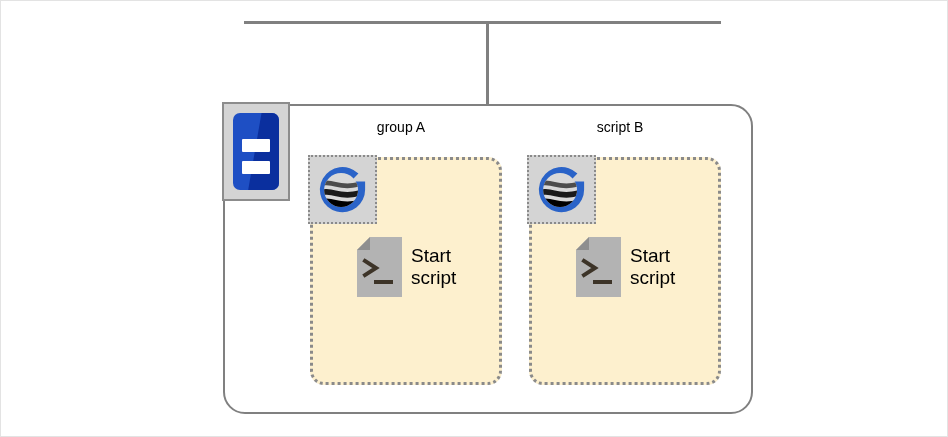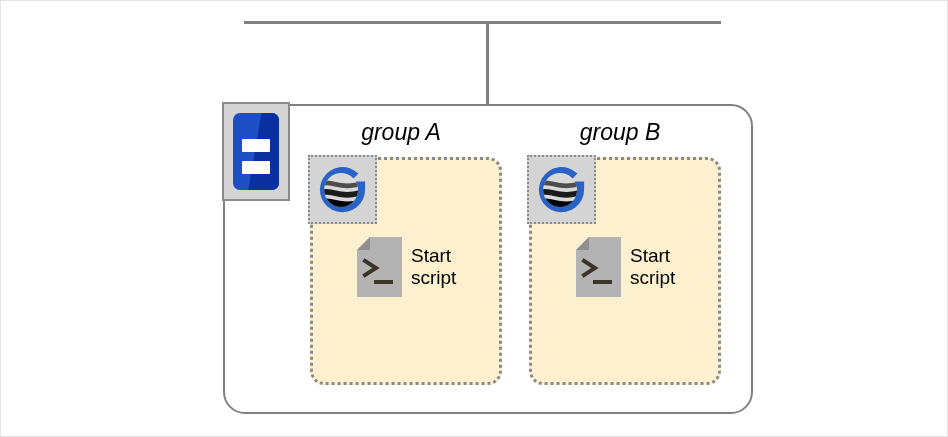--- a/index.html
+++ b/index.html
@@ -112,24 +112,23 @@
   }
   .group-a { left: 300px; }
   .group-b { left: 519px; }
 
   .group-label {
     position: absolute;
     top: 0;
     left: 0;
     width: 200px;
     text-align: center;
-    font-size: 23px;
+    font-size: 14px;
     color: #000000;
     white-space: nowrap;
-    font-style: italic;
   }
 
   .group-region {
     position: absolute;
     top: 38px;
     left: 9px;
     width: 192px;
     height: 228px;
     box-sizing: border-box;
     background: #fdf0ce;
@@ -235,21 +234,21 @@
         </svg>
       </div>
       <div class="script-caption">
         <div>Start</div>
         <div>script</div>
       </div>
     </div>
   </div>
 
   <div class="group group-b">
-    <div class="group-label">group B</div>
+    <div class="group-label">script B</div>
 
     <div class="group-region"></div>
 
     <div class="globe-tile">
       <svg viewBox="0 0 69 69" xmlns="http://www.w3.org/2000/svg">
         <defs>
           <clipPath id="globeClipB">
               <circle cx="33" cy="35" r="18"></circle>
             </clipPath>
         </defs>

